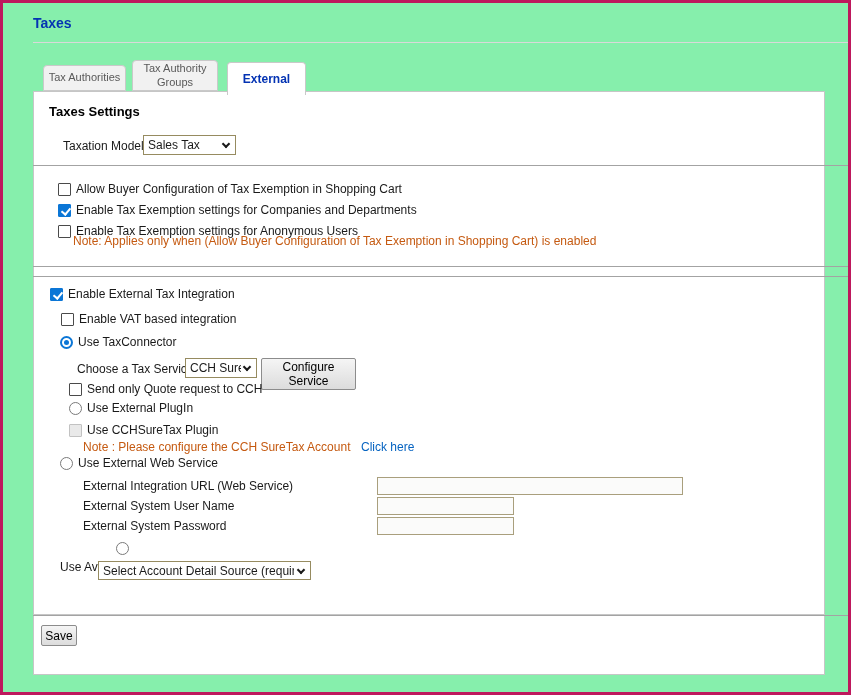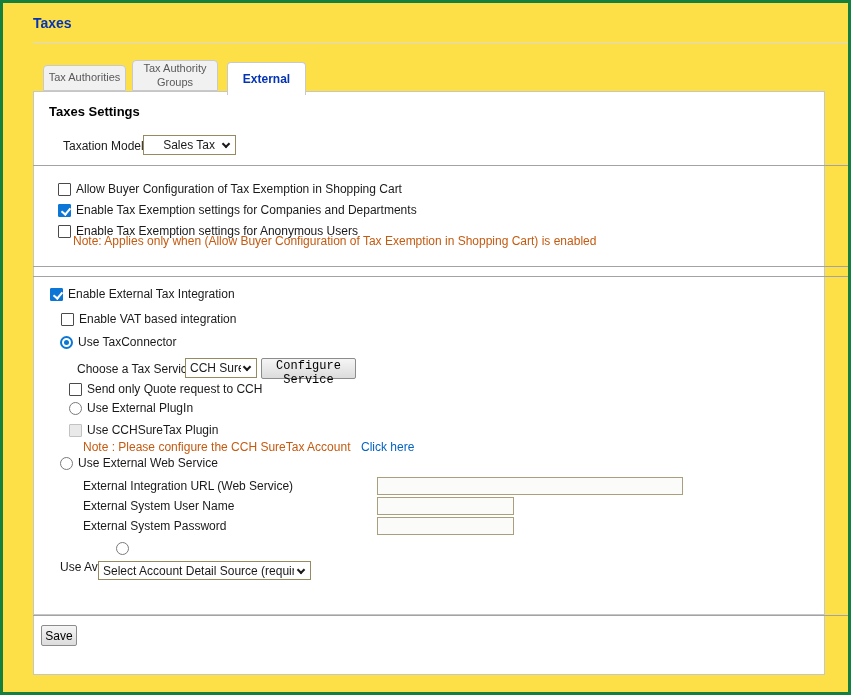--- a/index.html
+++ b/index.html
@@ -1,18 +1,18 @@
 <!DOCTYPE html>
 <html><head>
 <meta charset="utf-8">
 <style>
   * { margin:0; padding:0; box-sizing:border-box; }
   html,body { background:#fff; }
   body { font-family:"Liberation Sans",sans-serif; color:#1a1a1a; }
-  .page { position:relative; width:851px; height:695px; border:3px solid #15803d; background:#fde047; overflow:hidden; }
+  .page { position:relative; width:851px; height:695px; border:3px solid #be185d; background:#86efac; overflow:hidden; }
 
   .abs { position:absolute; }
   .page-title { left:30px; top:12px; font-size:14px; font-weight:bold; color:#0433b3; }
   .title-rule { left:30px; top:39px; width:815px; height:1px; background:#d9d9d9; }
 
   
   .tab { position:absolute; background:#f1f1f1; border:1px solid #c9c9c9; border-bottom:1px solid #c9c9c9;
          border-radius:4px 4px 0 0; color:#595959; font-size:11px; display:flex; align-items:center;
          justify-content:center; text-align:center; line-height:1.2; z-index:2; cursor:pointer; }
   .tab-1 { left:40px;  top:62px; width:83px; height:26px; }
@@ -81,21 +81,21 @@
   <div class="abs frame-save"></div>
   <div class="hline" style="top:162px"></div>
   <div class="hline" style="top:263px"></div>
   <div class="hline" style="top:273px"></div>
   <div class="hline" style="top:612px"></div>
 
   <div class="content">
 
     <div class="abs sec-heading" style="left:46px; top:101px;">Taxes Settings</div>
     <div class="abs lbl" style="left:60px; top:136px;">Taxation Model:</div>
-    <div class="select" style="left:140px; top:132px; width:93px; height:20px;justify-content:flex-end;">
+    <div class="select" style="left:140px; top:132px; width:93px; height:20px;">
       <span class="val">Sales Tax</span>
       <span class="chev"></span>
     </div>
 
     <div class="row" style="left:55px; top:199px;">
       <span class="cb checked"></span>
       <span class="lbl">Enable Tax Exemption settings for Companies and Departments</span>
     </div>
     <div class="row" style="left:55px; top:178px;">
       <span class="cb"></span>
@@ -119,21 +119,21 @@
     <div class="row" style="left:57px; top:331px;">
       <span class="radio selected"></span>
       <span class="lbl">Use TaxConnector</span>
     </div>
 
     <div class="abs lbl" style="left:74px; top:359px;">Choose a Tax Service</div>
     <div class="select" style="left:182px; top:355px; width:72px; height:20px;">
       <span class="val">CCH SureTax</span>
       <span class="chev" style="margin-left:3px"></span>
     </div>
-    <button class="btn" style="left:258px; top:355px; width:95px; height:21px;font-family:Liberation Mono, monospace;">Configure Service</button>
+    <button class="btn" style="left:258px; top:355px; width:95px; height:32px;">Configure Service</button>
 
     <div class="row" style="left:66px; top:378px;">
       <span class="cb"></span>
       <span class="lbl">Send only Quote request to CCH</span>
     </div>
 
     <div class="row" style="left:66px; top:397px;">
       <span class="radio"></span>
       <span class="lbl">Use External PlugIn</span>
     </div>

